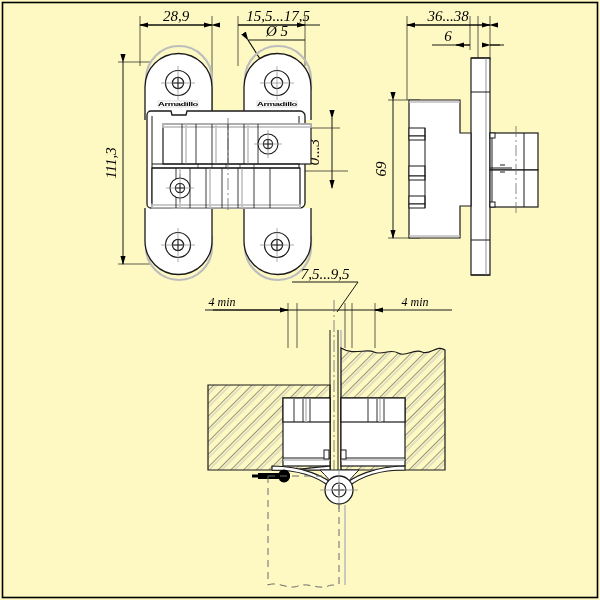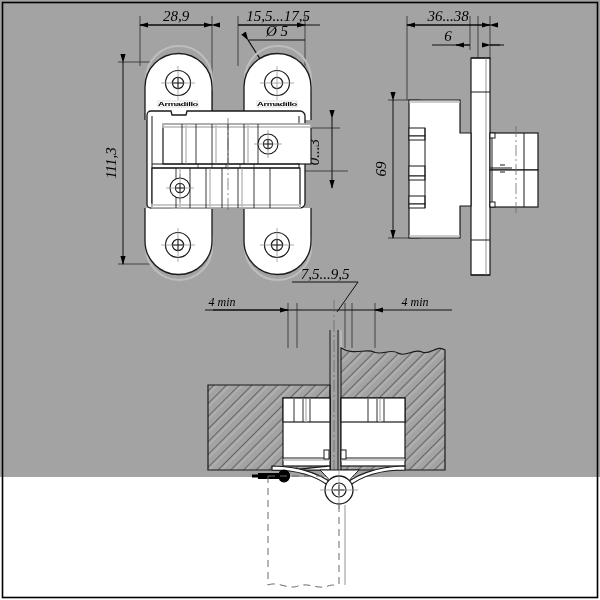--- a/index.html
+++ b/index.html
@@ -1,17 +1,17 @@
 <!DOCTYPE html>
 <html><head>
 <meta charset="utf-8">
 <style>
   html,body{margin:0;padding:0;background:#ffffff;}
   body{width:600px;height:600px;overflow:hidden;font-family:"Liberation Serif",serif;}
-  #sheet{position:relative;width:600px;height:477px;background:#a3a3a3;}
+  #sheet{position:relative;width:600px;height:600px;background:#fef9c3;}
   svg{display:block;}
   .dimtext{font-family:"Liberation Serif",serif;font-style:italic;font-size:15px;fill:#000;}
   .dimtext-sm{font-family:"Liberation Serif",serif;font-style:italic;font-size:12px;fill:#000;}
   .brandtext{font-family:"Liberation Sans",sans-serif;font-weight:bold;font-size:5px;fill:#000;letter-spacing:-0.2px;}
 </style>
 </head>
 <body>
 
 <div id="sheet">
 <svg width="600" height="600" viewBox="0 0 600 600">

